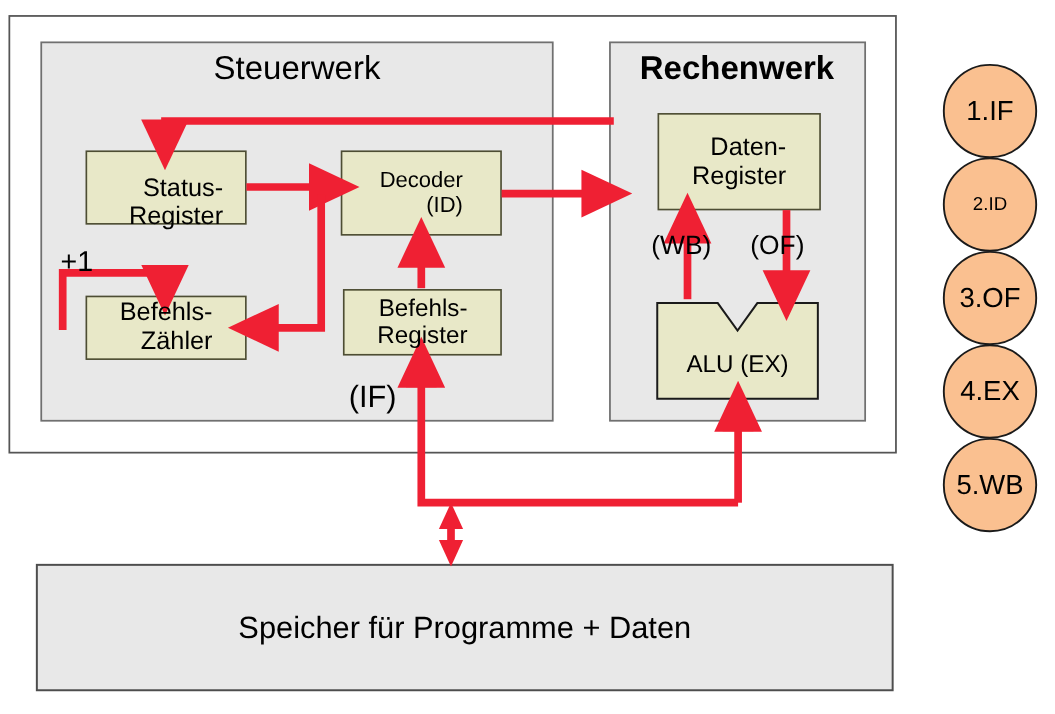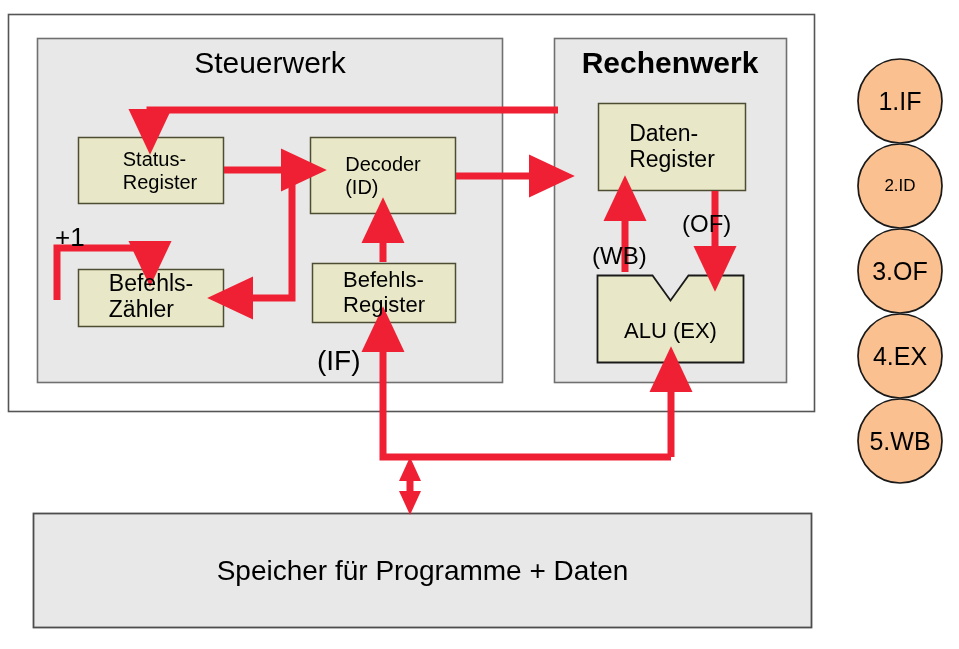--- a/index.html
+++ b/index.html
@@ -22,21 +22,21 @@
     left: 0;
     top: 0;
     width: 959px;
     height: 649px;
   }
   .box-label {
     position: absolute;
     display: flex;
     align-items: center;
     justify-content: center;
-    text-align: left;
+    text-align: right;
     color: #000000;
     line-height: 1.12;
     pointer-events: none;
     white-space: pre-line;
   }
   .free-label {
     position: absolute;
     color: #000000;
     white-space: nowrap;
   }
@@ -123,21 +123,21 @@
       <circle cx="900" cy="271" r="42" fill="#fac090" stroke="#1a1a1a" stroke-width="1.7"></circle>
       <circle cx="900" cy="356" r="42" fill="#fac090" stroke="#1a1a1a" stroke-width="1.7"></circle>
       <circle cx="900" cy="441" r="42" fill="#fac090" stroke="#1a1a1a" stroke-width="1.7"></circle>
     </g>
   </svg>
 
   <div class="grp-title" style="left:170px; top:46px; width:200px; font-size:30px;">Steuerwerk</div>
 
   <div class="grp-title" style="left:570px; top:46px; width:200px; font-size:30px;font-weight:bold;">Rechenwerk</div>
 
-  <div class="box-label" style="left:78px; top:137px; width:164px; height:67px; font-size:20px;">Status-
+  <div class="box-label" style="left:78px; top:150px; width:164px; height:67px; font-size:23px;">Status-
 Register</div>
 
   <div class="box-label" style="left:310px; top:137px; width:146px; height:77px; font-size:20px;">Decoder
 (ID)</div>
 
   <div class="box-label" style="left:78px; top:266px; width:146px; height:62px; font-size:23px;">Befehls-
 Zähler</div>
 
   <div class="box-label" style="left:312px; top:261px; width:144px; height:63px; font-size:22px;">Befehls-
 Register</div>
@@ -146,21 +146,21 @@
 Register</div>
 
   <div class="box-label" style="left:33px; top:513px; width:779px; height:115px; font-size:28px;">Speicher für Programme + Daten</div>
 
   <div class="box-label" style="left:597px; top:300px; width:147px; height:62px; font-size:22px;">ALU (EX)</div>
 
   <div class="free-label" style="left:55px; top:222px; font-size:26px;">+1</div>
 
   <div class="free-label" style="left:317px; top:345px; font-size:28px;">(IF)</div>
 
-  <div class="free-label" style="left:592px; top:210px; font-size:24px;margin-top:32px;">(WB)</div>
+  <div class="free-label" style="left:592px; top:210px; font-size:24px;">(WB)</div>
 
   <div class="free-label" style="left:682px; top:210px; font-size:24px;">(OF)</div>
 
   <div class="box-label" style="left:858px; top:59px; width:84px; height:84px; font-size:25px;">1.IF</div>
   <div class="box-label" style="left:858px; top:144px; width:84px; height:84px; font-size:17px;">2.ID</div>
   <div class="box-label" style="left:858px; top:229px; width:84px; height:84px; font-size:25px;">3.OF</div>
   <div class="box-label" style="left:858px; top:314px; width:84px; height:84px; font-size:25px;">4.EX</div>
   <div class="box-label" style="left:858px; top:399px; width:84px; height:84px; font-size:25px;">5.WB</div>
 
 </div>

